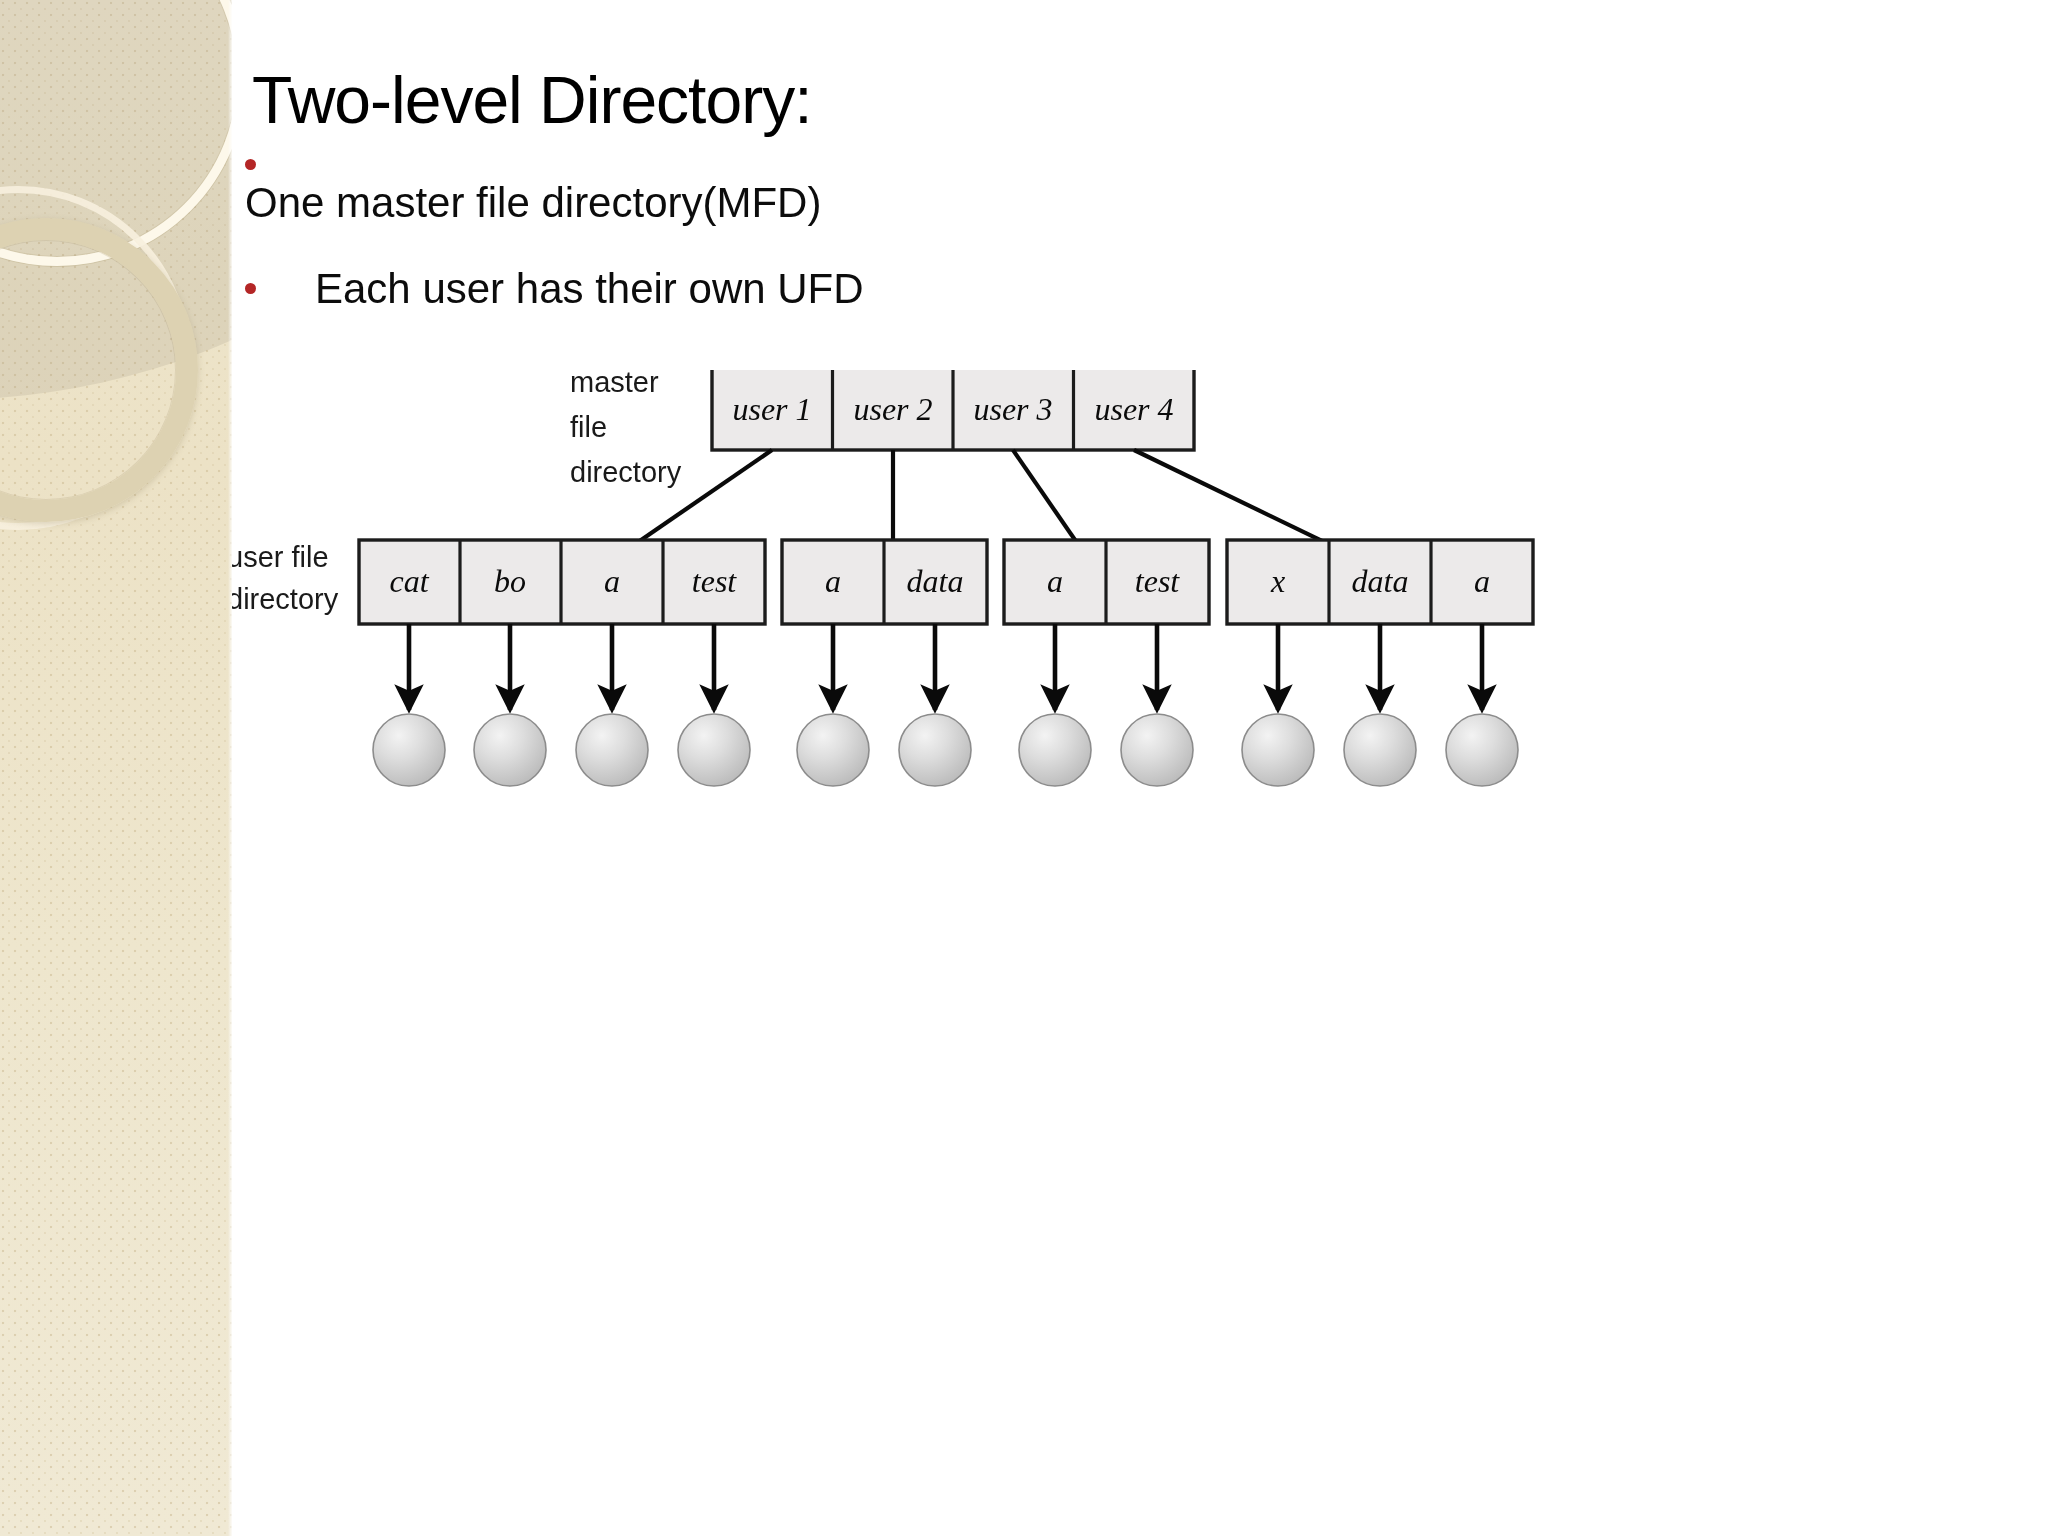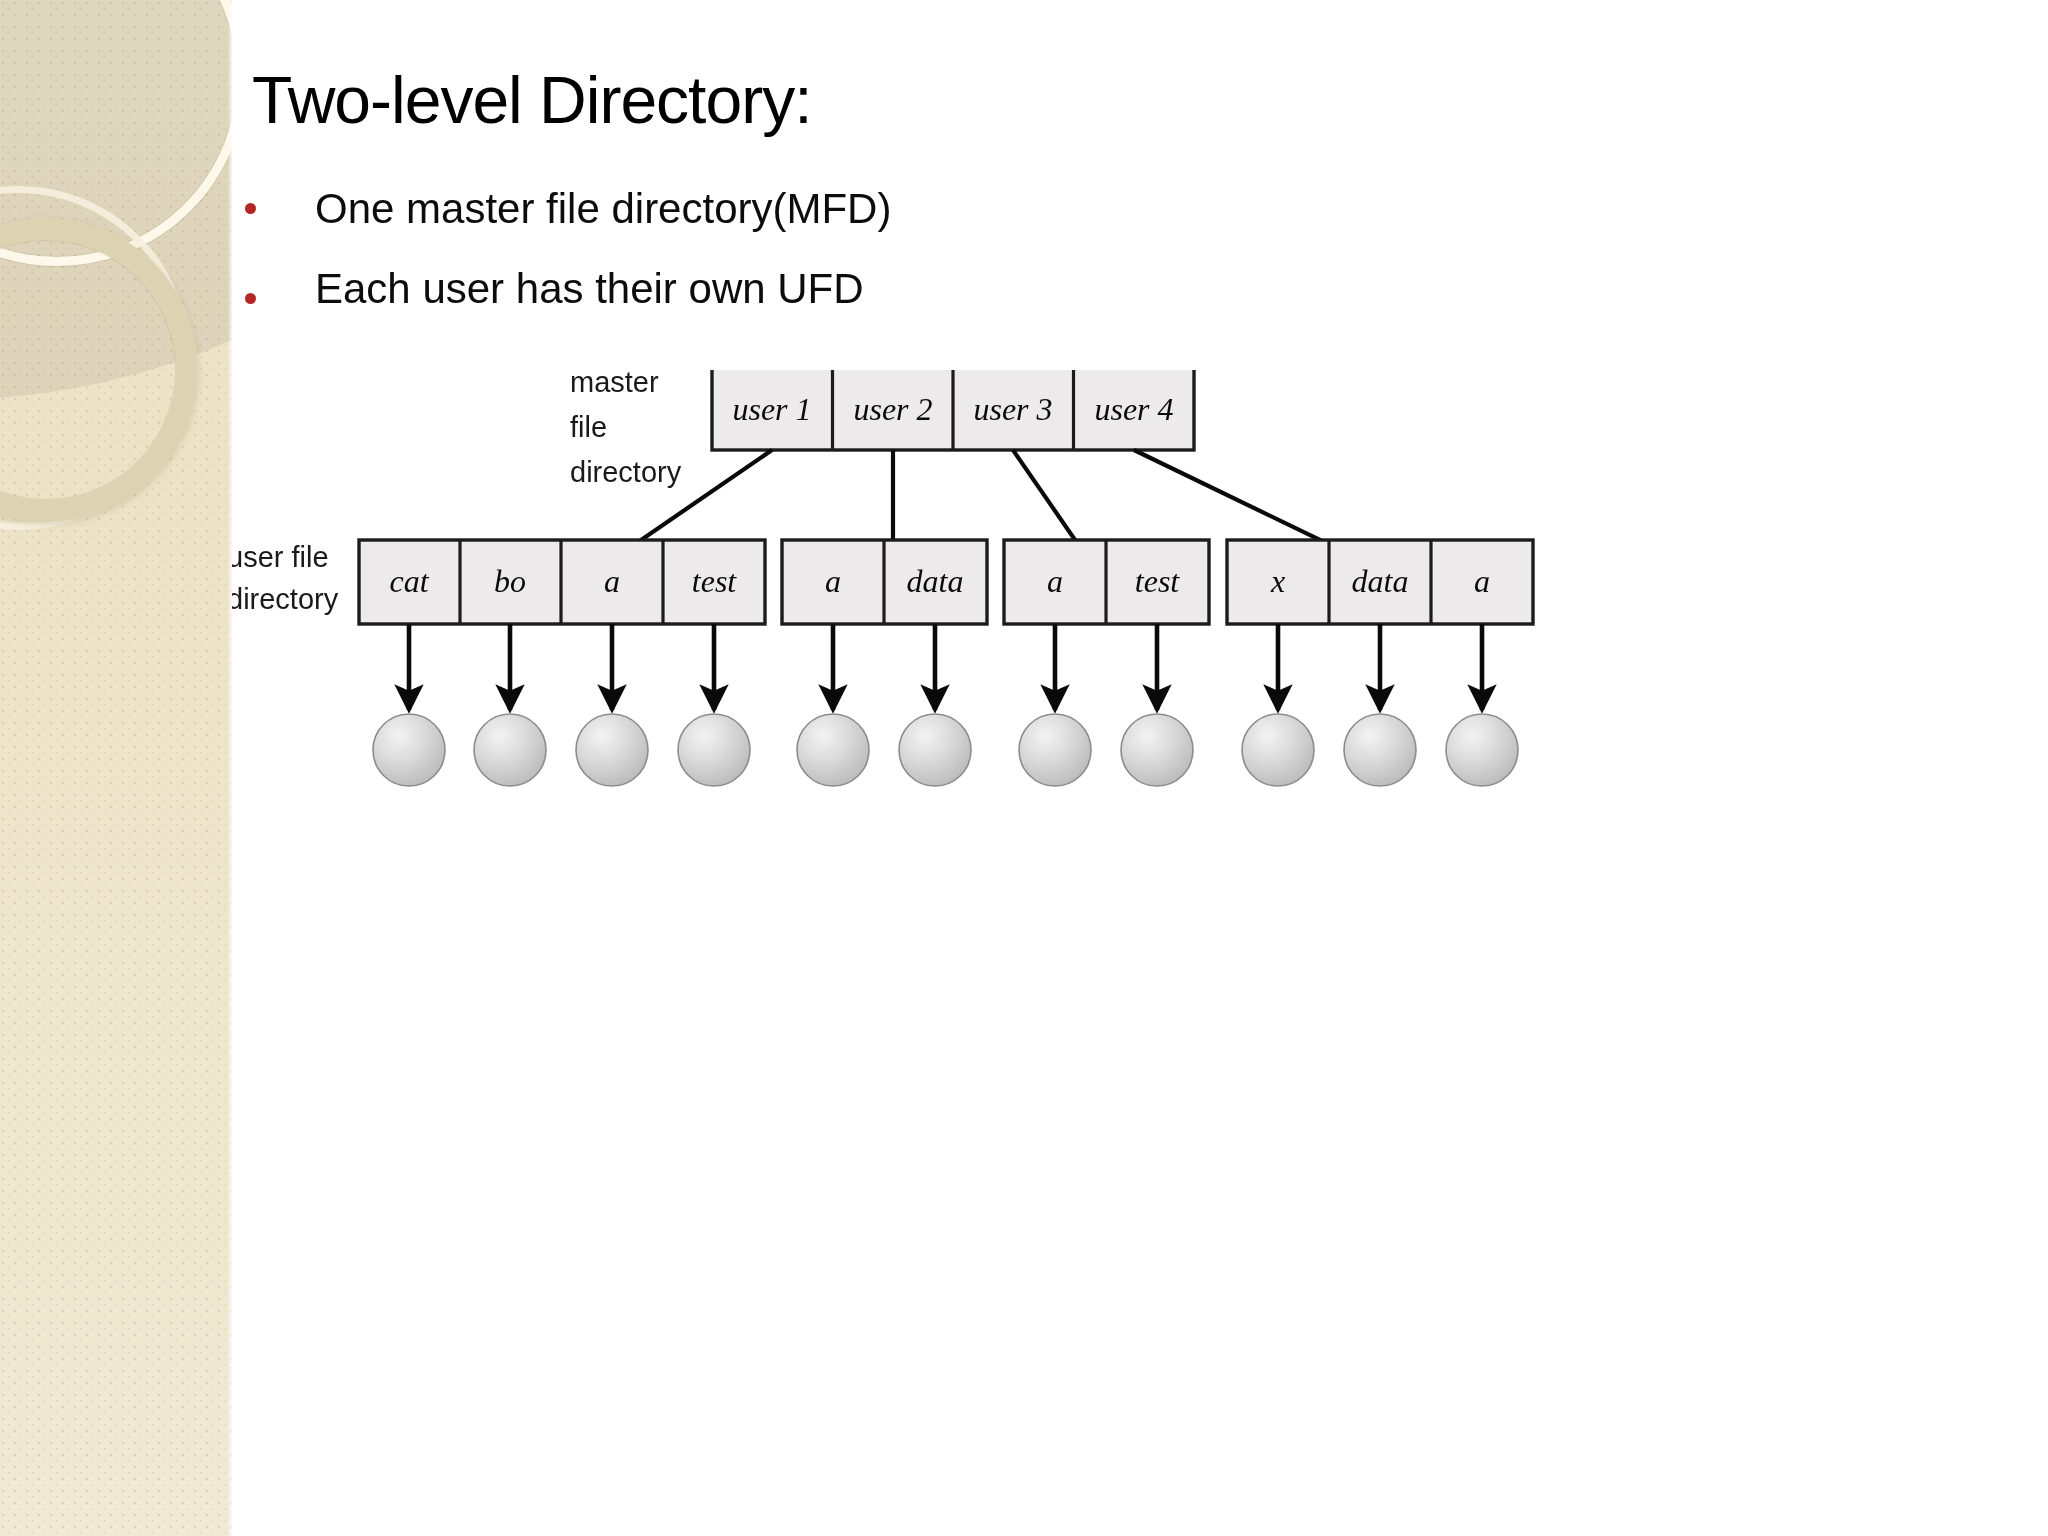--- a/index.html
+++ b/index.html
@@ -86,22 +86,22 @@
     font-family: "Liberation Sans", sans-serif;
     white-space: nowrap;
   }
   .bullet-row {
     position: absolute;
     left: 245px;
     display: flex;
     align-items: baseline;
     white-space: nowrap;
   }
-  #bullet0 { top: 185px; }
-  #bullet1 { top: 265px; align-items: flex-end; }
+  #bullet0 { top: 168px; flex-direction: column; }
+  #bullet1 { top: 265px; }
   .bullet-dot {
     width: 11px; height: 11px;
     border-radius: 50%;
     background: #b42626;
     margin-right: 59px;
     position: relative;
     top: -9px;
     flex: 0 0 auto;
   }
   .bullet-text {

